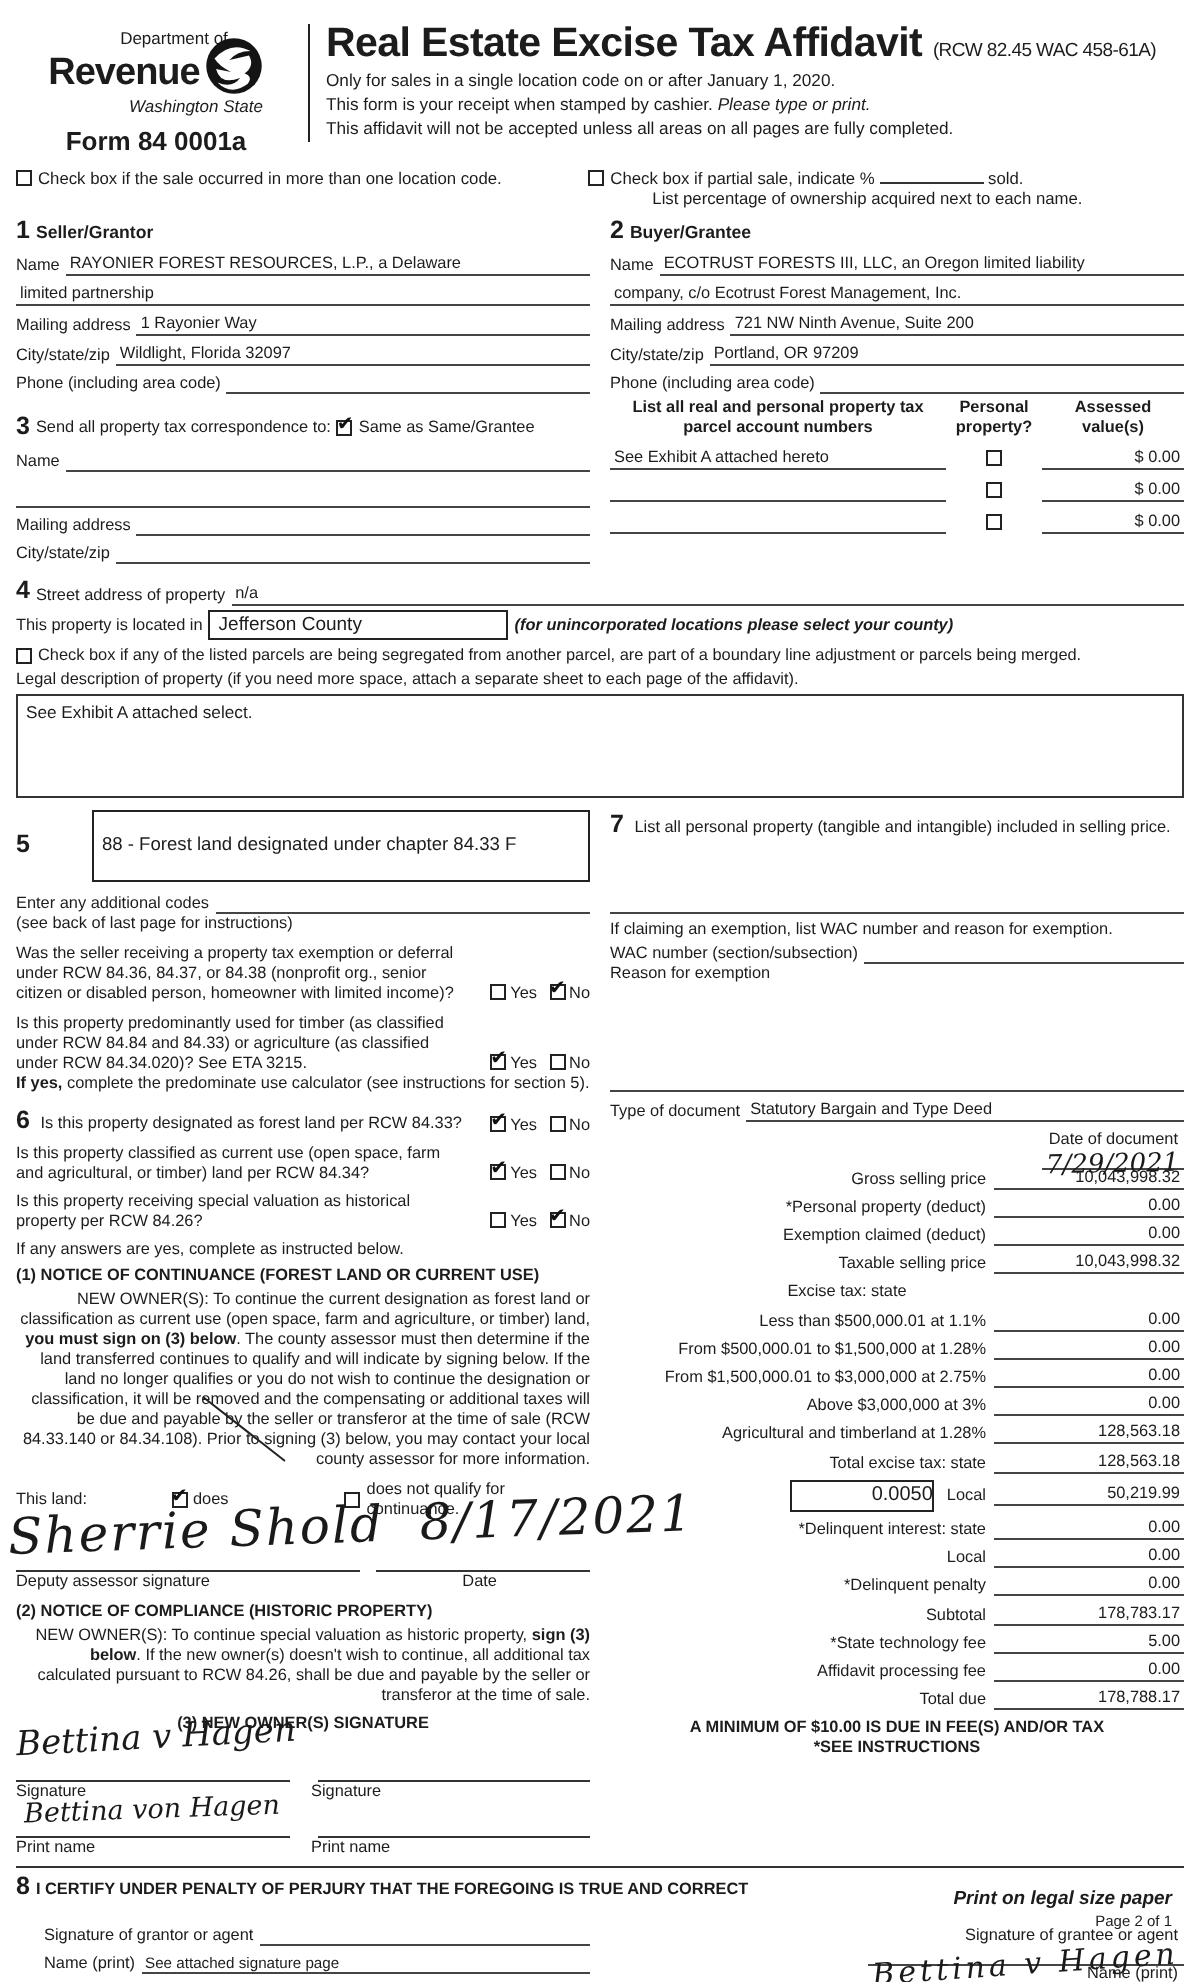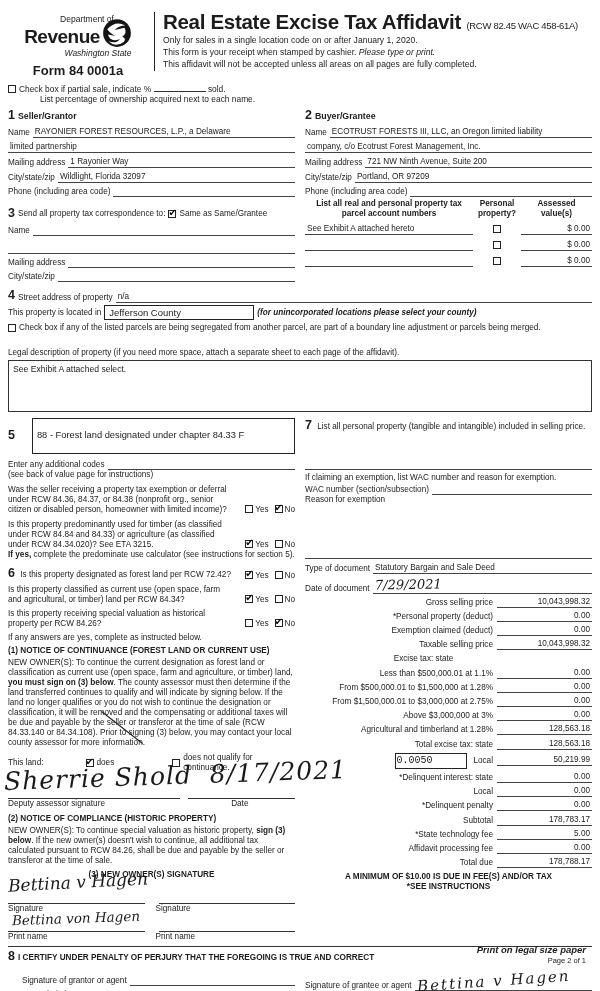--- a/index.html
+++ b/index.html
@@ -48,41 +48,41 @@
   
   .ptable { font-size:8.2px; margin-top:2px; }
   .ptable .phead { display:flex; font-weight:bold; text-align:center; }
   .prow { display:flex; align-items:flex-end; margin-top:5px; }
   .pparcel { width:168px; border-bottom:1px solid #444; padding:0 2px; min-height:10px; }
   .pcheck { width:48px; text-align:center; }
   .pval { flex:1; border-bottom:1px solid #444; text-align:right; padding:0 2px; min-height:10px; }
   
   .county-box { border:1.4px solid #222; padding:1px 4px; width:150px; font-size:9.5px; display:inline-block; }
   .legal-box { border:1.4px solid #333; height:52px; padding:3px 4px; margin-top:2px; font-size:8.6px; }
-  .code-box { border:1.4px solid #222; padding:11px 4px; font-size:9.3px; flex:1; margin-left:14px; }
-  .rate-box { border:1.4px solid #222; width:72px; text-align:left; font-size:10px; padding:1px 0; display:inline-block;font-family:Liberation Mono, monospace; }
+  .code-box { border:1.4px solid #222; padding:11px 4px; font-size:9.3px; flex:1; margin-left:28px; }
+  .rate-box { border:1.4px solid #222; width:72px; text-align:right; font-size:10px; padding:1px 0; display:inline-block; }
   
   .trow { display:flex; align-items:flex-end; margin-top:3.2px; }
   .tlab { flex:1; text-align:right; padding-right:4px; white-space:nowrap; }
   .tval { width:95px; border-bottom:1px solid #444; text-align:right; padding:0 2px; }
   .texhead { text-align:center; margin:4px 50px 1px 0; }
   
   .hw { font-family:"DejaVu Serif", serif; font-style:italic; color:#1a1a1a; }
   .sig-big { font-size:25px; letter-spacing:1px; transform:rotate(-2deg); white-space:nowrap; }
   .sig-med { font-size:17px; transform:rotate(-3deg); white-space:nowrap; }
   .sig-scrawl { font-size:15px; transform:rotate(-4deg); letter-spacing:2px; white-space:nowrap; }
   
   .s8 { border-top:1px solid #333; margin-top:4px; padding-top:2px; }
   .s8 .cols > div { position:relative; }
   .printnote { position:absolute; right:14px; bottom:26px; text-align:right; }
   .pn1 { font-weight:bold; font-style:italic; font-size:9.5px; }
   .pn2 { font-size:7.5px; }
-  .notice-p { margin-top:2px; text-align:left; }
+  .notice-p { margin-top:2px; text-align:right; }
   .center { text-align:center; }
-  .rel { position:relative; }
+  .rel { position:relative;flex-direction:column; }
 </style>
 </head>
 <body>
 
 <div class="page">
 
   <div class="header">
     <div class="brand">
       <div class="dept">Department of</div>
       <div class="rev-row">
@@ -98,20 +98,24 @@
     <div class="vline"></div>
     <div class="title-block">
       <div class="title"><span>Real Estate Excise Tax Affidavit</span> <span class="rcw">(RCW 82.45 WAC 458-61A)</span></div>
       <div class="tsub">Only for sales in a single location code on or after January 1, 2020.</div>
       <div class="tsub"><span>This form is your receipt when stamped by cashier. </span><i>Please type or print.</i></div>
       <div class="tsub">This affidavit will not be accepted unless all areas on all pages are fully completed.</div>
     </div>
   </div>
 
   <div class="cbrow">
+    <div class="half" style="width:49%">
+      <span class="cb"></span>
+      <span>Check box if the sale occurred in more than one location code.</span>
+    </div>
     <div style="flex:1">
       <div class="half">
         <span class="cb"></span>
         <span><span>Check box if partial sale, indicate %</span> <span class="uline-short"></span> <span>sold.</span></span>
       </div>
       <div style="margin-left:32px">List percentage of ownership acquired next to each name.</div>
     </div>
   </div>
 
   <div class="cols" style="margin-top:4px">
@@ -229,51 +233,51 @@
     </div>
     <div class="fl" style="align-items:center; margin-top:2px">
       <span class="lbl">This property is located in</span>
       <span class="county-box">Jefferson County</span>
       <span style="font-weight:bold; font-style:italic; padding-left:3px">(for unincorporated locations please select your county)</span>
     </div>
     <div class="fl" style="align-items:center; margin-top:3px">
       <span class="cb" style="margin-right:3px"></span>
       <span>Check box if any of the listed parcels are being segregated from another parcel, are part of a boundary line adjustment or parcels being merged.</span>
     </div>
-    <div style="margin-top:15px">Legal description of property (if you need more space, attach a separate sheet to each page of the affidavit).</div>
+    <div style="margin-top:2px">Legal description of property (if you need more space, attach a separate sheet to each page of the affidavit).</div>
     <div class="legal-box"><span>See Exhibit A attached select.</span></div>
   </div>
 
   <div class="cols" style="margin-top:6px">
 
     <div class="col-l">
       <div>
         <div style="display:flex; align-items:center">
           <span class="sec-num">5</span>
           <span class="code-box">88 - Forest land designated under chapter 84.33 F</span>
         </div>
         <div class="fl" style="margin-top:6px">
             <span class="lbl">Enter any additional codes</span>
             <span class="fill"></span>
           </div>
-        <div>(see back of value page for instructions)</div>
+        <div>(see back of last page for instructions)</div>
         <div class="fl" style="margin-top:5px">
           <span style="flex:1">Was the seller receiving a property tax exemption or deferral under RCW 84.36, 84.37, or 84.38 (nonprofit org., senior citizen or disabled person, homeowner with limited income)?</span>
           <span class="yn"><span class="cb"></span><span>Yes</span><span class="cb checked"></span><span>No</span></span>
         </div>
         <div class="fl" style="margin-top:5px">
           <span style="flex:1">Is this property predominantly used for timber (as classified under RCW 84.84 and 84.33) or agriculture (as classified under RCW 84.34.020)? See ETA 3215.</span>
           <span class="yn"><span class="cb checked"></span><span>Yes</span><span class="cb"></span><span>No</span></span>
         </div>
         <div><b>If yes,</b><span> complete the predominate use calculator (see instructions for section 5).</span></div>
       </div>
 
       <div style="margin-top:6px">
         <div class="fl" style="margin-top:0">
-          <span style="flex:1"><span class="sec-num">6</span> <span>Is this property designated as forest land per RCW 72.42?</span></span>
+          <span style="flex:1"><span class="sec-num">6</span> <span>Is this property designated as forest land per RCW 84.33?</span></span>
           <span class="yn"><span class="cb checked"></span><span>Yes</span><span class="cb"></span><span>No</span></span>
         </div>
         <div class="fl" style="margin-top:4px">
           <span style="flex:1">Is this property classified as current use (open space, farm and agricultural, or timber) land per RCW 84.34?</span>
           <span class="yn"><span class="cb checked"></span><span>Yes</span><span class="cb"></span><span>No</span></span>
         </div>
         <div class="fl" style="margin-top:4px">
           <span style="flex:1">Is this property receiving special valuation as historical property per RCW 84.26?</span>
           <span class="yn"><span class="cb"></span><span>Yes</span><span class="cb checked"></span><span>No</span></span>
         </div>
@@ -345,21 +349,21 @@
         <div class="fl" style="margin-top:2px">
             <span class="lbl">WAC number (section/subsection)</span>
             <span class="fill"></span>
           </div>
         <div>Reason for exemption</div>
         <div class="fl" style="margin-top:44px">
             <span class="fill"></span>
           </div>
         <div class="fl" style="margin-top:4px">
             <span class="lbl">Type of document</span>
-            <span class="fill"><span>Statutory Bargain and Sale Deed</span></span>
+            <span class="fill"><span>Statutory Bargain and Type Deed</span></span>
           </div>
         <div class="fl rel" style="margin-top:4px; height:16px">
             <span class="lbl">Date of document</span>
             <span class="fill"><span class="hw" style="font-size:13px; display:inline-block; transform:rotate(-1deg)">7/29/2021</span></span>
           </div>
       </div>
 
       <div style="margin-top:2px">
         <div class="trow">
             <span class="tlab">Gross selling price</span>

